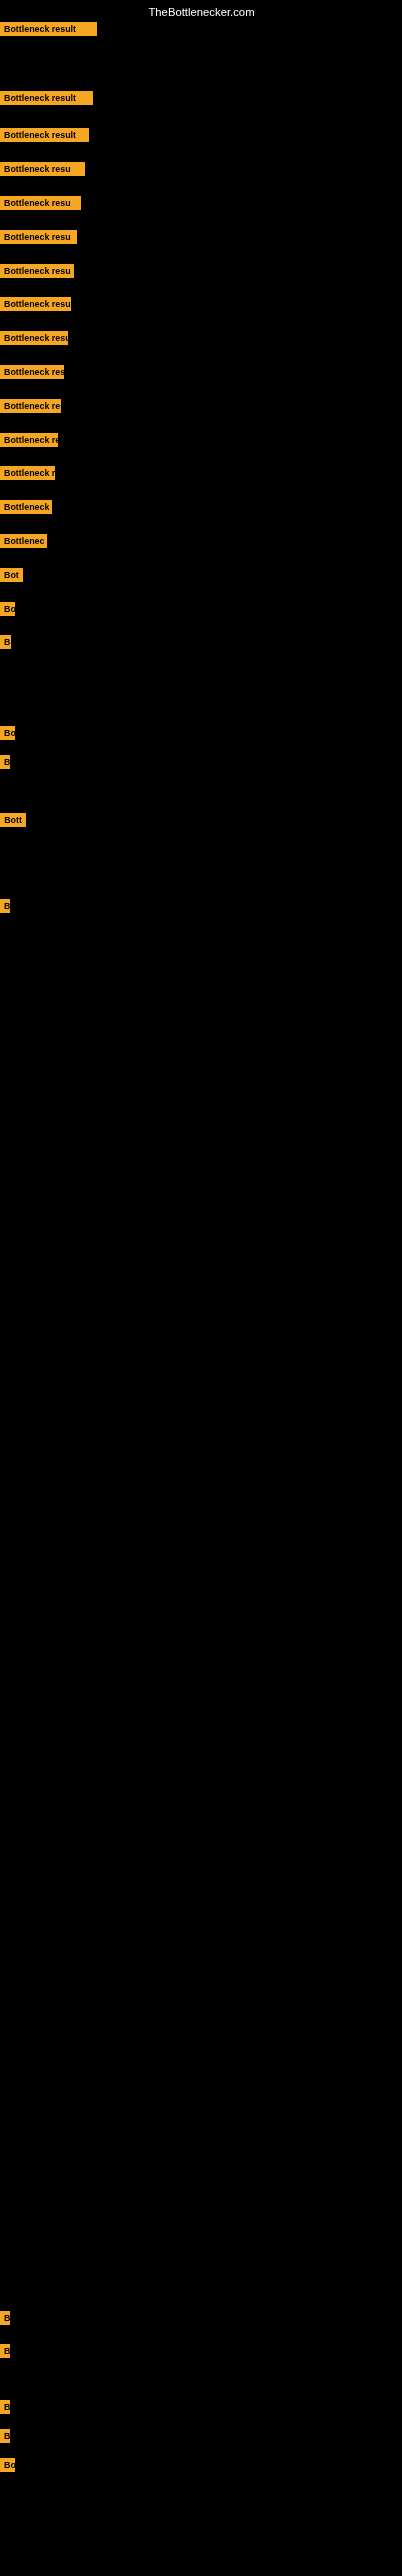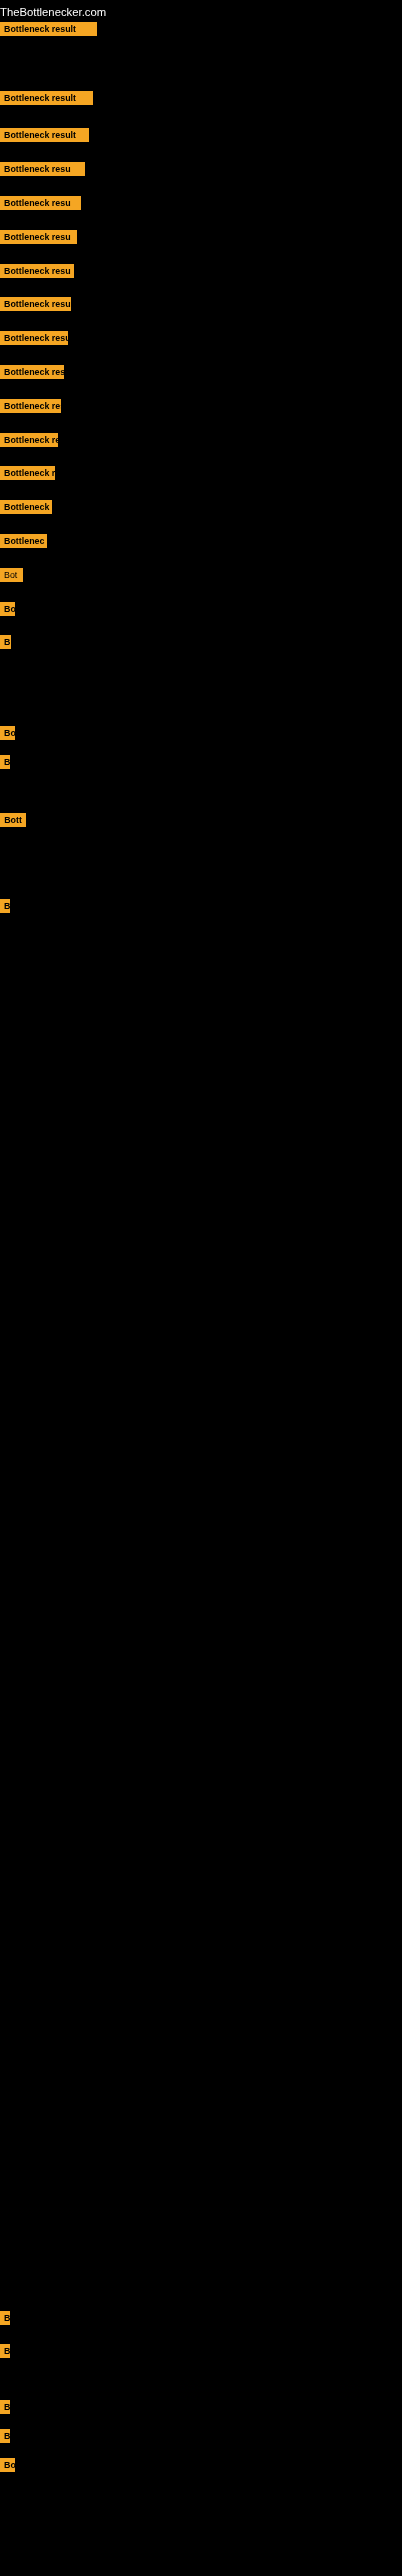--- a/index.html
+++ b/index.html
@@ -12,21 +12,21 @@
       width: 403px;
       min-height: 2576px;
       background-color: #000000;
       font-family: Arial, sans-serif;
       position: relative;
     }
 
     .site-title {
       color: #ffffff;
       font-size: 11.3px;
-      text-align: left;
+      text-align: center;
       padding: 6.4px 0 3.2px 0;
     }
   </style>
 </head>
 <body>
 
 <div class="site-title">TheBottlenecker.com</div>
 
 <div id="badges-container" style="position:relative; width:403px; min-height:2576px;">
 <div style="position: absolute; top: 0px; left: 0px; background-color: rgb(245, 166, 35); color: rgb(0, 0, 0); font-size: 8.9px; font-weight: bold; padding: 2.4px 4px; white-space: nowrap; overflow: hidden; max-width: 97px; width: 97px;">Bottleneck result</div>
@@ -37,21 +37,21 @@
     <div style="position: absolute; top: 208px; left: 0px; background-color: rgb(245, 166, 35); color: rgb(0, 0, 0); font-size: 8.9px; font-weight: bold; padding: 2.4px 4px; white-space: nowrap; overflow: hidden; max-width: 77px; width: 77px;">Bottleneck resu</div>
     <div style="position: absolute; top: 242px; left: 0px; background-color: rgb(245, 166, 35); color: rgb(0, 0, 0); font-size: 8.9px; font-weight: bold; padding: 2.4px 4px; white-space: nowrap; overflow: hidden; max-width: 74px; width: 74px;">Bottleneck resu</div>
     <div style="position: absolute; top: 275px; left: 0px; background-color: rgb(245, 166, 35); color: rgb(0, 0, 0); font-size: 8.9px; font-weight: bold; padding: 2.4px 4px; white-space: nowrap; overflow: hidden; max-width: 71px; width: 71px;">Bottleneck resu</div>
     <div style="position: absolute; top: 309px; left: 0px; background-color: rgb(245, 166, 35); color: rgb(0, 0, 0); font-size: 8.9px; font-weight: bold; padding: 2.4px 4px; white-space: nowrap; overflow: hidden; max-width: 68px; width: 68px;">Bottleneck resu</div>
     <div style="position: absolute; top: 343px; left: 0px; background-color: rgb(245, 166, 35); color: rgb(0, 0, 0); font-size: 8.9px; font-weight: bold; padding: 2.4px 4px; white-space: nowrap; overflow: hidden; max-width: 64px; width: 64px;">Bottleneck resu</div>
     <div style="position: absolute; top: 377px; left: 0px; background-color: rgb(245, 166, 35); color: rgb(0, 0, 0); font-size: 8.9px; font-weight: bold; padding: 2.4px 4px; white-space: nowrap; overflow: hidden; max-width: 61px; width: 61px;">Bottleneck res</div>
     <div style="position: absolute; top: 411px; left: 0px; background-color: rgb(245, 166, 35); color: rgb(0, 0, 0); font-size: 8.9px; font-weight: bold; padding: 2.4px 4px; white-space: nowrap; overflow: hidden; max-width: 58px; width: 58px;">Bottleneck re</div>
     <div style="position: absolute; top: 444px; left: 0px; background-color: rgb(245, 166, 35); color: rgb(0, 0, 0); font-size: 8.9px; font-weight: bold; padding: 2.4px 4px; white-space: nowrap; overflow: hidden; max-width: 55px; width: 55px;">Bottleneck re</div>
     <div style="position: absolute; top: 478px; left: 0px; background-color: rgb(245, 166, 35); color: rgb(0, 0, 0); font-size: 8.9px; font-weight: bold; padding: 2.4px 4px; white-space: nowrap; overflow: hidden; max-width: 52px; width: 52px;">Bottleneck r</div>
     <div style="position: absolute; top: 512px; left: 0px; background-color: rgb(245, 166, 35); color: rgb(0, 0, 0); font-size: 8.9px; font-weight: bold; padding: 2.4px 4px; white-space: nowrap; overflow: hidden; max-width: 47px; width: 47px;">Bottlenec</div>
-    <div style="position: absolute; top: 546px; left: 0px; background-color: rgb(245, 166, 35); color: rgb(0, 0, 0); font-size: 8.9px; font-weight: normal; padding: 2.4px 4px; white-space: nowrap; overflow: hidden; max-width: 22.5px; width: 22.5px;">Bot</div>
+    <div style="position: absolute; top: 546px; left: 0px; background-color: rgb(245, 166, 35); color: rgb(0, 0, 0); font-size: 8.9px; font-weight: bold; padding: 2.4px 4px; white-space: nowrap; overflow: hidden; max-width: 22.5px; width: 22.5px;">Bot</div>
     <div style="position: absolute; top: 580px; left: 0px; background-color: rgb(245, 166, 35); color: rgb(0, 0, 0); font-size: 8.9px; font-weight: bold; padding: 2.4px 4px; white-space: nowrap; overflow: hidden; max-width: 39px; width: 15px;">Bottlen</div>
     <div style="position: absolute; top: 613px; left: 0px; background-color: rgb(245, 166, 35); color: rgb(0, 0, 0); font-size: 8.9px; font-weight: bold; padding: 2.4px 4px; white-space: nowrap; overflow: hidden; max-width: 11.3px; width: 11.3px;">B</div>
     <div style="position: absolute; top: 704px; left: 0px; background-color: rgb(245, 166, 35); color: rgb(0, 0, 0); font-size: 8.9px; font-weight: bold; padding: 2.4px 4px; white-space: nowrap; overflow: hidden; max-width: 14.5px; width: 14.5px;">Bo</div>
     <div style="position: absolute; top: 733px; left: 0px; background-color: rgb(245, 166, 35); color: rgb(0, 0, 0); font-size: 8.9px; font-weight: bold; padding: 2.4px 4px; white-space: nowrap; overflow: hidden; max-width: 9.7px; width: 9.7px;">B</div>
     <div style="position: absolute; top: 791px; left: 0px; background-color: rgb(245, 166, 35); color: rgb(0, 0, 0); font-size: 8.9px; font-weight: bold; padding: 2.4px 4px; white-space: nowrap; overflow: hidden; max-width: 26px; width: 26px; text-align: center;">Bott</div>
     <div style="position: absolute; top: 877px; left: 0px; background-color: rgb(245, 166, 35); color: rgb(0, 0, 0); font-size: 8.9px; font-weight: bold; padding: 2.4px 4px; white-space: nowrap; overflow: hidden; max-width: 9.7px; width: 9.7px;">B</div>
     <div style="position: absolute; top: 2289px; left: 0px; background-color: rgb(245, 166, 35); color: rgb(0, 0, 0); font-size: 8.9px; font-weight: bold; padding: 2.4px 4px; white-space: nowrap; overflow: hidden; max-width: 9.7px; width: 9.7px;">B</div>
     <div style="position: absolute; top: 2322px; left: 0px; background-color: rgb(245, 166, 35); color: rgb(0, 0, 0); font-size: 8.9px; font-weight: bold; padding: 2.4px 4px; white-space: nowrap; overflow: hidden; max-width: 9.7px; width: 9.7px;">B</div>
     <div style="position: absolute; top: 2378px; left: 0px; background-color: rgb(245, 166, 35); color: rgb(0, 0, 0); font-size: 8.9px; font-weight: bold; padding: 2.4px 4px; white-space: nowrap; overflow: hidden; max-width: 9.7px; width: 9.7px;">B</div>
     <div style="position: absolute; top: 2407px; left: 0px; background-color: rgb(245, 166, 35); color: rgb(0, 0, 0); font-size: 8.9px; font-weight: bold; padding: 2.4px 4px; white-space: nowrap; overflow: hidden; max-width: 9.7px; width: 9.7px;">B</div>

